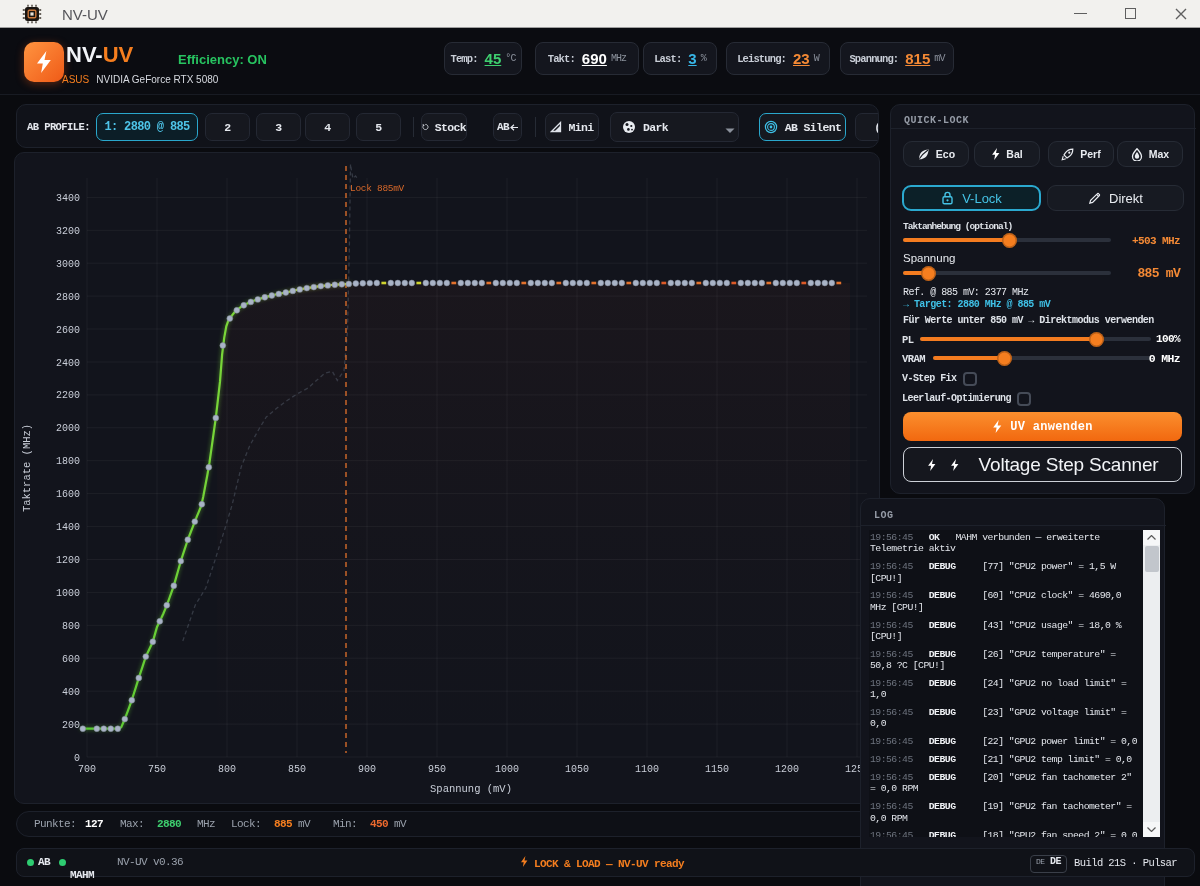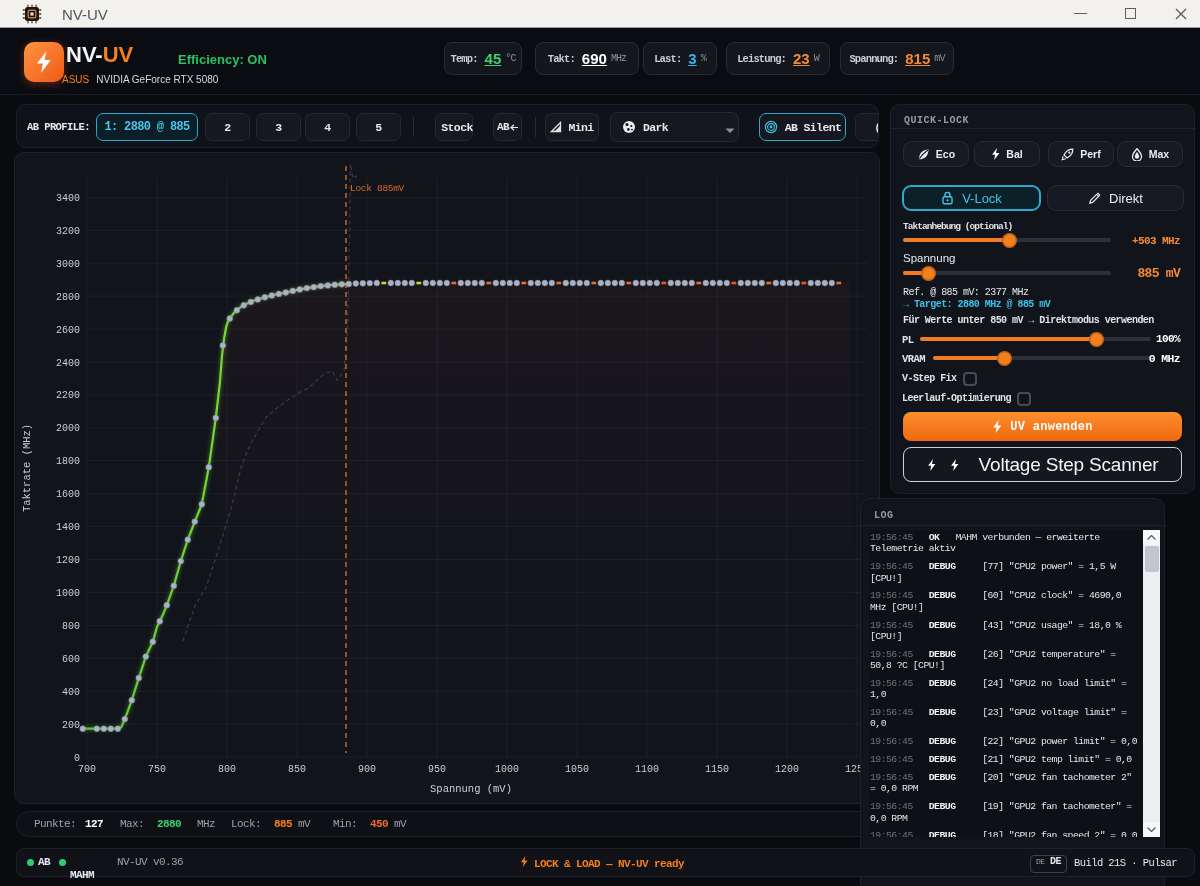--- a/index.html
+++ b/index.html
@@ -80,21 +80,21 @@
 </div>
 
 <div class="panel" style="left:16px;top:75px;width:863px;height:44px;background:#101219;overflow:hidden;white-space:nowrap">
   <span class="mono" style="position:absolute;left:10px;top:16px;font-size:10.5px;font-weight:bold;color:#e5e8ee">AB PROFILE:</span>
   <span class="tbtn" style="position:absolute;left:79px;top:8px;width:102px;border:1.6px solid #2aa7cc;color:#4ec4e8;background:#0c1e27;font-size:12px">1: 2880 @ 885</span>
   <span class="tbtn" style="position:absolute;left:188px;top:8px;width:45px">2</span>
   <span class="tbtn" style="position:absolute;left:239px;top:8px;width:45px">3</span>
   <span class="tbtn" style="position:absolute;left:288px;top:8px;width:45px">4</span>
   <span class="tbtn" style="position:absolute;left:339px;top:8px;width:45px">5</span>
   <span style="position:absolute;left:396px;top:12px;width:1px;height:20px;background:#262b35"></span>
-  <span class="tbtn" style="position:absolute;left:418px;top:8px;width:38px"><svg width="12" height="12" viewBox="0 0 12 12" style="margin-right:6px">
+  <span class="tbtn" style="position:absolute;left:404px;top:8px;width:46px"><svg width="12" height="12" viewBox="0 0 12 12" style="margin-right:6px">
           <path d="M2.6 3.2 A4.6 4.6 0 1 0 6 1.4" fill="none" stroke="#dfe3ea" stroke-width="1.5"></path>
           <path d="M1.2 0.6 L1.6 4.4 L5.2 3.0 Z" fill="#dfe3ea"></path>
         </svg>Stock</span>
   <span class="tbtn" style="position:absolute;left:476px;top:8px;width:29px;font-size:11px">AB<svg width="8" height="7" viewBox="0 0 8 7" style="margin-left:1px">
           <path d="M8 3.5 H1.5 M4 0.8 L1 3.5 L4 6.2" fill="none" stroke="#e5e8ee" stroke-width="1.2"></path>
         </svg></span>
   <span style="position:absolute;left:518px;top:12px;width:1px;height:20px;background:#262b35"></span>
   <span class="tbtn" style="position:absolute;left:528px;top:8px;width:54px"><svg width="12" height="12" viewBox="0 0 12 12" style="margin-right:6px">
           <path d="M1.5 10.5 L10.5 1.5 L10.5 10.5 Z" fill="none" stroke="#dfe3ea" stroke-width="1.3"></path>
           <path d="M4.5 10.5 L10.5 4.5 L10.5 10.5 Z" fill="#dfe3ea"></path>

